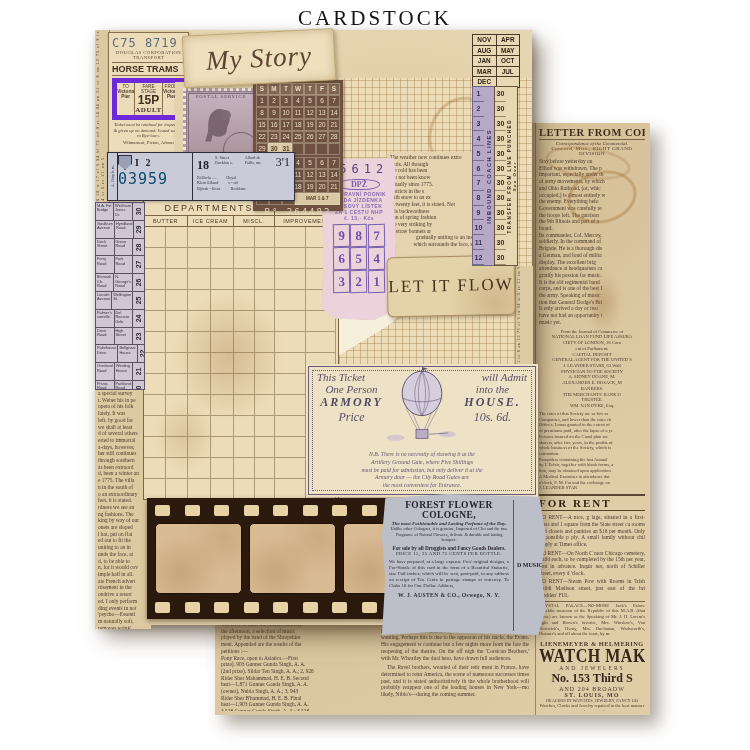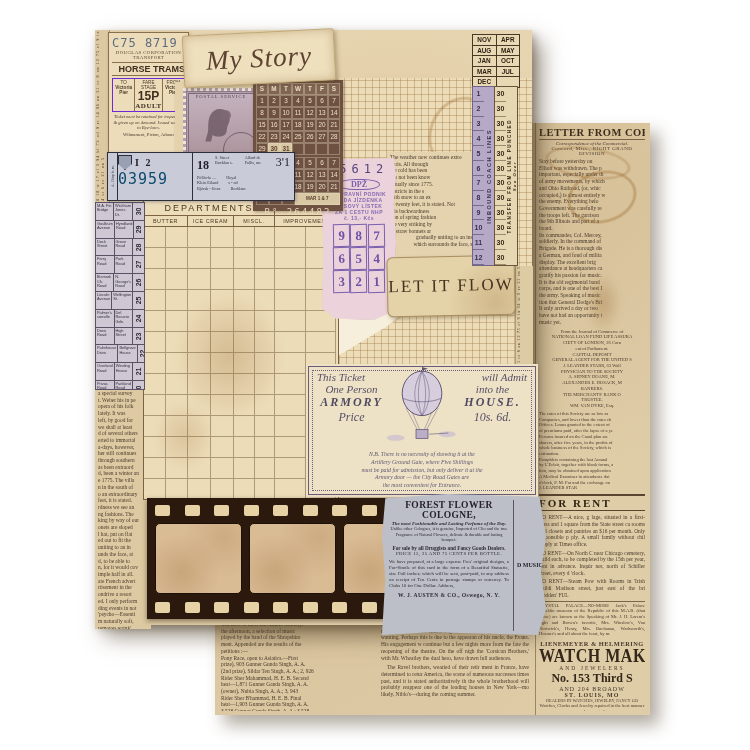--- a/index.html
+++ b/index.html
@@ -37,24 +37,24 @@
   .graph{background:
      repeating-linear-gradient(0deg,rgba(158,118,68,.38) 0 .7px,transparent .7px 7px),
      repeating-linear-gradient(90deg,rgba(158,118,68,.38) 0 .7px,transparent .7px 7px),#ecdcb8;}
   .fold:before{content:"";position:absolute;left:0;top:0;width:96px;height:58px;
      background:linear-gradient(135deg,#f6efdc 55%,#cdb88e 58%,transparent 60%);
      clip-path:polygon(0 0,100% 0,0 100%);}
   
   .hticket{background:#ecdcba;border:1px solid #8a6f4c;padding:3px 3px;box-shadow:1px 1px 3px rgba(80,60,30,.3);}
   .hserial{font-family:"DejaVu Sans Mono",monospace;font-size:12px;color:#5d6c7d;letter-spacing:1px;}
   .horg{font-size:4.8px;text-align:center;color:#5a4632;letter-spacing:.4px;}
-  .hname{font-size:9px;font-weight:bold;text-align:right;color:#3e2f1e;
+  .hname{font-size:9px;font-weight:bold;text-align:left;color:#3e2f1e;
          border-top:1px solid #8a6f4c;border-bottom:1px solid #8a6f4c;padding:1px 0;margin:2px 0;
          font-family:"Liberation Sans",sans-serif;}
-  .farebox{display:flex;border:1px solid #6d28d9;}
+  .farebox{display:flex;border:5px solid #6d28d9;}
   .farebox>div{flex:1;text-align:center;border-right:1px solid #8a6f4c;padding:1px 0;}
   .farebox>div:last-child{border-right:none;}
   .fare-sm{font-size:4.6px;color:#4a3a28;font-family:"Liberation Sans",sans-serif;}
   .fare-big{font-size:12px;font-weight:bold;color:#3e2f1e;font-family:"Liberation Sans",sans-serif;line-height:1;}
   .fare-adult{font-size:7px;font-weight:bold;letter-spacing:.5px;}
   
   .mystory{background:#eedfbd;border:1px solid #c0a878;border-radius:3px;
      box-shadow:inset 0 0 10px rgba(150,110,60,.4),2px 2px 4px rgba(80,60,30,.35);
      transform:rotate(-3deg);display:flex;align-items:center;justify-content:center;}
   .mystory span{font-family:"Liberation Serif",serif;font-style:italic;font-size:27px;color:#5d4232;letter-spacing:1px;}
@@ -186,20 +186,21 @@
   .watch-jew{font-size:5.6px;text-align:center;letter-spacing:2px;}
   .watch-addr{font-size:12px;font-weight:bold;text-align:center;white-space:nowrap;color:#35281a;}
   .watch-line{font-size:6px;text-align:center;letter-spacing:1px;white-space:nowrap;}
   .watch-dealers{font-size:4.4px;text-align:center;white-space:nowrap;}
   .bs-cols{column-count:3;column-gap:10px;column-rule:.7px solid rgba(110,85,55,.5);}
 </style>
 </head>
 <body>
 
 <div class="canvas">
+  <div class="title">CARDSTOCK</div>
 
   <div class="sheet back">
     <div class="abs bs-cols np f5 j" id="bs-filler" style="left:5px;top:5px;width:312px;height:490px;overflow:hidden;">nearly all of the towns along the line of the road, and he will be able to give the public a very correct idea of the condition of affairs in that quarter. The crops never looked better, and the planters are in good spirits, notwithstanding the scarcity of labor and the high price of provisions. It is understood that the committee will report at the next meeting, and that measures will then be taken to carry the plan into effect without delay.  nearly all of the towns along the line of the road, and he will be able to give the public a very correct idea of the condition of affairs in that quarter. The crops never looked better, and the planters are in good spirits, notwithstanding the scarcity of labor and the high price of provisions. It is understood that the committee will report at the next meeting, and that measures will then be taken to carry the plan into effect without delay.  nearly all of the towns along the line of the road, and he will be able to give the public a very correct idea of the condition of affairs in that quarter. The crops never looked better, and the planters are in good spirits, notwithstanding the scarcity of labor and the high price of provisions. It is understood that the committee will report at the next meeting, and that measures will then be taken to carry the plan into effect without delay.  nearly all of the towns along the line of the road, and he will be able to give the public a very correct idea of the condition of affairs in that quarter. The crops never looked better, and the planters are in good spirits, notwithstanding the scarcity of labor and the high price of provisions. It is understood that the committee will report at the next meeting, and that measures will then be taken to carry the plan into effect without delay.  nearly all of the towns along the line of the road, and he will be able to give the public a very correct idea of the condition of affairs in that quarter. The crops never looked better, and the planters are in good spirits, notwithstanding the scarcity of labor and the high price of provisions. It is understood that the committee will report at the next meeting, and that measures will then be taken to carry the plan into effect without delay.  nearly all of the towns along the line of the road, and he will be able to give the public a very correct idea of the condition of affairs in that quarter. The crops never looked better, and the planters are in good spirits, notwithstanding the scarcity of labor and the high price of provisions. It is understood that the committee will report at the next meeting, and that measures will then be taken to carry the plan into effect without delay.  nearly all of the towns along the line of the road, and he will be able to give the public a very correct idea of the condition of affairs in that quarter. The crops never looked better, and the planters are in good spirits, notwithstanding the scarcity of labor and the high price of provisions. It is understood that the committee will report at the next meeting, and that measures will then be taken to carry the plan into effect without delay.  nearly all of the towns along the line of the road, and he will be able to give the public a very correct idea of the condition of affairs in that quarter. The crops never looked better, and the planters are in good spirits, notwithstanding the scarcity of labor and the high price of provisions. It is understood that the committee will report at the next meeting, and that measures will then be taken to carry the plan into effect without delay.</div>
     <div class="vrule" style="left:320px;top:0;height:592px;"></div>
 
     <div class="abs np f5" style="left:6px;top:498px;width:152px;height:90px;overflow:hidden;">
         <div class="">will have to meet the Asiatic Artillery.</div>
         <div class="">the afternoon, a selection of music</div>
         <div class="">played by the band of the Shropshire</div>
         <div class="">ment.  Appended are the results of the</div>

